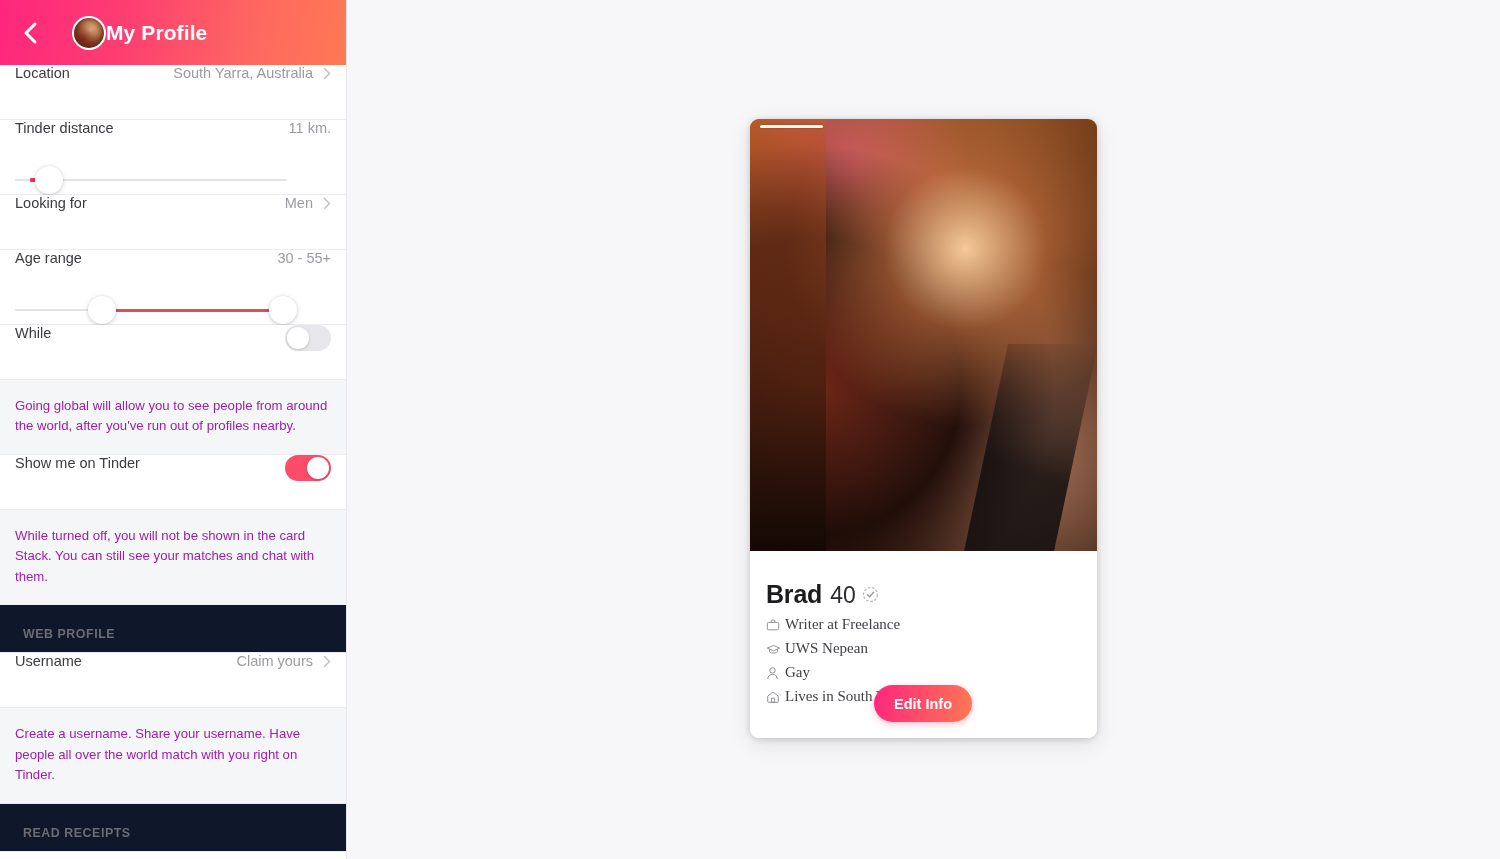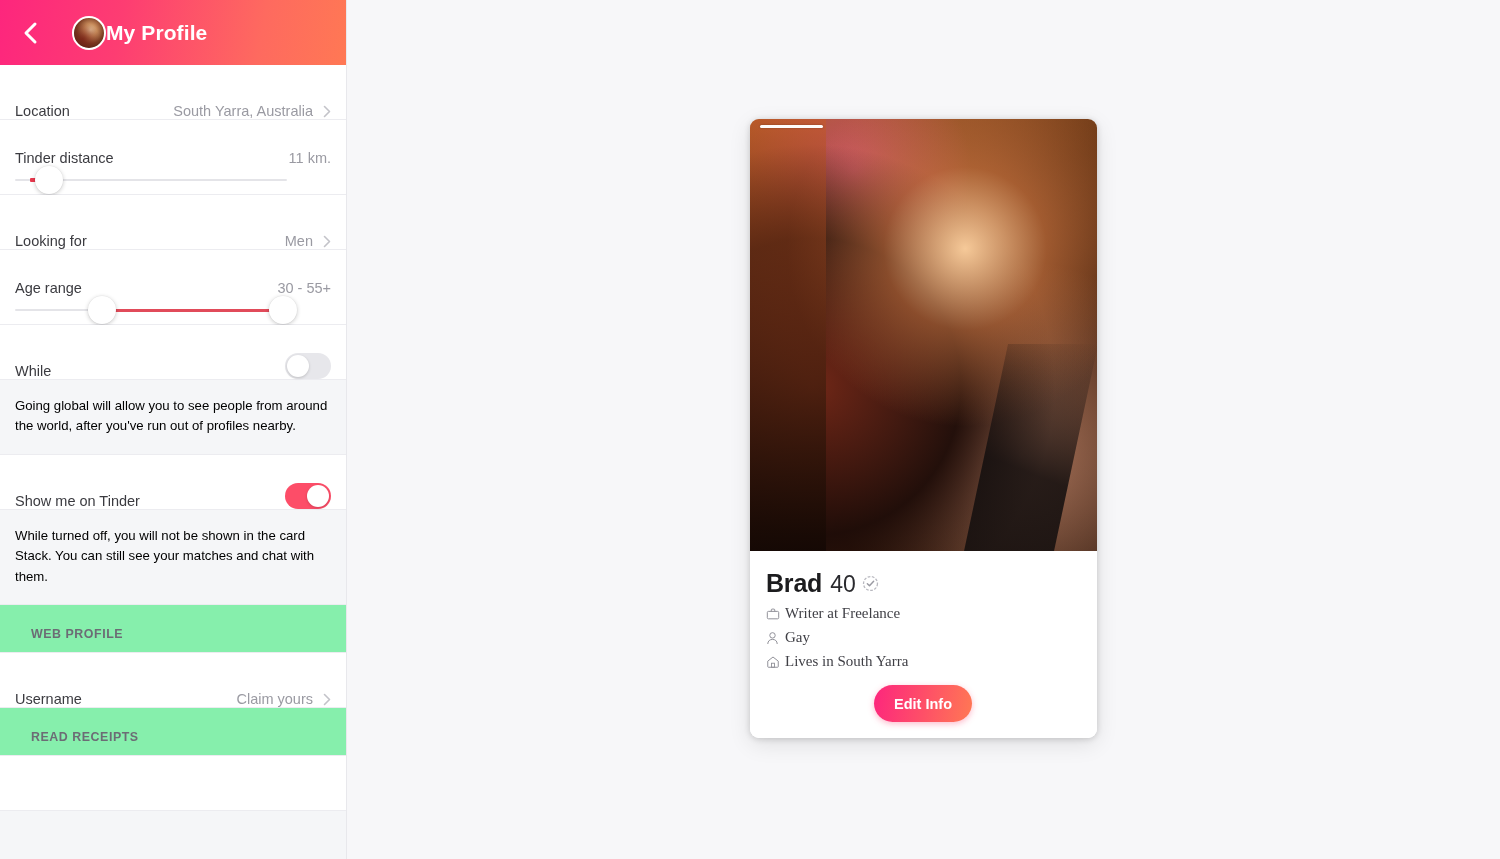--- a/index.html
+++ b/index.html
@@ -59,21 +59,21 @@
 
   .scroll-area { height: 794px; overflow: hidden; background: #f5f6f8; }
 
   .row {
     background: #ffffff;
     padding: 0 15px;
     border-bottom: 1px solid #ececf0;
     position: relative;
   }
   .row-line {
-    display: flex; align-items: flex-end; justify-content: space-between;
+    display: flex; align-items: flex-start; justify-content: space-between;
     height: 54px;
     gap: 39px;
   }
   .row-label { font-size: 14.5px; color: #3b3b40; }
   .row-value-wrap { display: flex; align-items: center; }
   .row-value { font-size: 14.5px; color: #9a9aa2; }
   .chev { margin-left: 10px; display: flex; align-items: center; }
 
   
   .row.slider-row .row-line { height: 46px; }
@@ -111,45 +111,45 @@
     width: 22px; height: 22px; border-radius: 50%;
     background: #ffffff;
     box-shadow: 0 1px 3px rgba(0,0,0,.18);
   }
   .toggle.on .knob { left: 22px; }
 
   .note {
     background: #f5f6f8;
     padding: 16px 15px 17px 15px;
     font-size: 13.2px; line-height: 1.55;
-    color: #000000;
+    color: #a21caf;
     border-bottom: 1px solid #ececf0;
   }
   .section-head {
-    background: #86efac;
-    padding: 22px 15px 11px 31px;
+    background: #0f172a;
+    padding: 22px 15px 11px 23px;
     font-size: 12.4px;
     letter-spacing: .55px;
     color: #6c6c75;
     font-weight: bold;
     border-bottom: 1px solid #ececf0;
   }
 
   
   .main { position: absolute; left: 347px; top: 0; right: 0; bottom: 0; background: #f7f7f9; }
 
   .profile-card {
     position: absolute;
     left: 403px; top: 119px;
     width: 347px; height: 619px;
     background: #ffffff;
     border-radius: 9px;
     box-shadow: 0 1px 6px rgba(0,0,0,.16), 0 6px 22px rgba(0,0,0,.10);
     overflow: hidden;
-    display: flex; flex-direction: column;
+    display: flex; flex-direction: column; gap: 11px;
   }
   .card-photo {
     position: relative;
     height: 432px;
     background:
       radial-gradient(circle at 62% 30%, rgba(255,210,160,.95) 0%, rgba(214,124,70,.55) 22%, rgba(0,0,0,0) 48%),
       radial-gradient(circle at 18% 62%, rgba(120,40,25,.85) 0%, rgba(30,12,8,.95) 38%, rgba(0,0,0,0) 62%),
       radial-gradient(circle at 30% 12%, rgba(255,90,160,.55) 0%, rgba(0,0,0,0) 26%),
       radial-gradient(circle at 78% 78%, rgba(226,160,130,.70) 0%, rgba(0,0,0,0) 45%),
       linear-gradient(160deg, #a35a28 0%, #6e3a18 28%, #3d1d0c 62%, #2a1408 100%);
@@ -308,20 +308,21 @@
             <span class="row-value">Claim yours</span>
             <span class="chev">
               <svg width="8" height="13" viewBox="0 0 8 13" aria-hidden="true">
                 <polyline points="1.5,1.5 6.5,6.5 1.5,11.5" fill="none" stroke="#c3c3c9" stroke-width="1.6" stroke-linecap="round" stroke-linejoin="round"></polyline>
               </svg>
             </span>
           </span>
         </div>
       </div>
 
+      <div class="note">Create a username. Share your username. Have people all over the world match with you right on Tinder.</div>
 
       <div class="section-head">READ RECEIPTS</div>
 
       <div class="row">
         <div class="row-line">
           
           
         </div>
       </div>
 
@@ -353,20 +354,29 @@
         <div class="info-row">
           <span class="ico">
             <svg width="14" height="14" viewBox="0 0 16 16" aria-hidden="true">
               <rect x="1.5" y="5" width="13" height="8.5" rx="1.3" fill="none" stroke="#8d8d95" stroke-width="1.1"></rect>
               <path d="M6 5V3.4a1 1 0 0 1 1-1h2a1 1 0 0 1 1 1V5" fill="none" stroke="#8d8d95" stroke-width="1.1"></path>
             </svg>
           </span>
           <span>Writer at Freelance</span>
         </div>
 
+        <div class="info-row">
+          <span class="ico">
+            <svg width="15" height="14" viewBox="0 0 17 14" aria-hidden="true">
+              <path d="M8.5 3 15.5 6 8.5 9 1.5 6z" fill="none" stroke="#8d8d95" stroke-width="1.1" stroke-linejoin="round"></path>
+              <path d="M4 7.4v2.4c0 1 2 1.8 4.5 1.8s4.5-.8 4.5-1.8V7.4" fill="none" stroke="#8d8d95" stroke-width="1.1"></path>
+            </svg>
+          </span>
+          <span>UWS Nepean</span>
+        </div>
 
         <div class="info-row">
           <span class="ico">
             <svg width="13" height="14" viewBox="0 0 14 16" aria-hidden="true">
               <circle cx="7" cy="5" r="3.1" fill="none" stroke="#8d8d95" stroke-width="1.1"></circle>
               <path d="M1.6 14.4c0-3 2.4-4.8 5.4-4.8s5.4 1.8 5.4 4.8" fill="none" stroke="#8d8d95" stroke-width="1.1" stroke-linecap="round"></path>
             </svg>
           </span>
           <span>Gay</span>
         </div>

